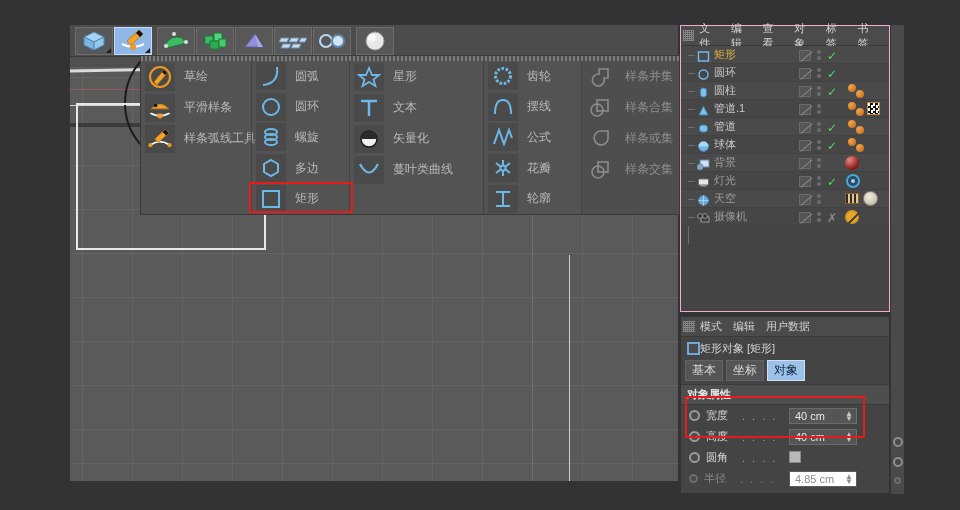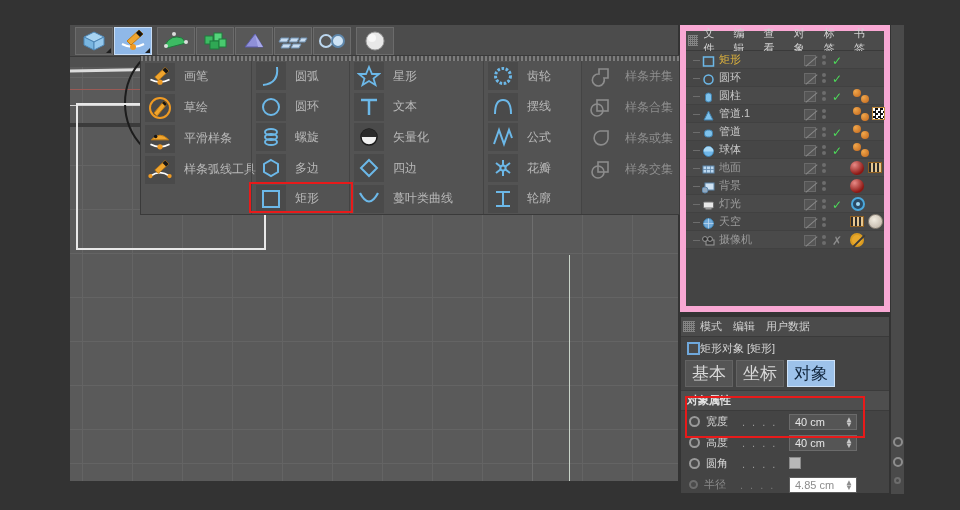--- a/index.html
+++ b/index.html
@@ -92,21 +92,21 @@
   .fly-col.dimcol { background: #4e4e4e; }
   .fly-col.dimcol .fly-ico { background: #4e4e4e; }
   #rect-highlight {
     position: absolute; left: 249px; top: 182px; width: 104px; height: 31px;
     border: 2px solid #e81a1a; pointer-events: none;
   }
 
   
   #objmgr {
     position: absolute; left: 680px; top: 25px; width: 210px; height: 287px;
-    background: #444444; border: 6px solid #f9a8d4;
+    background: #444444; border: 1px solid #f9a8d4;
   }
   .panel-head {
     height: 20px; background: #4b4b4b; border-bottom: 1px solid #3a3a3a;
     display: flex; align-items: center; padding-left: 2px;
   }
   .dots-grip {
     width: 12px; height: 11px; margin-right: 5px;
     background-image: repeating-linear-gradient(0deg,#8d8d8d 0 1px,transparent 1px 2px),
                       repeating-linear-gradient(90deg,#8d8d8d 0 1px,transparent 1px 2px);
     opacity: .85;
@@ -183,21 +183,21 @@
   
   #attrs {
     position: absolute; left: 680px; top: 316px; width: 210px; height: 178px;
     background: #444444; border: 1px solid #333;
   }
   .attr-obj-line { height: 22px; display: flex; align-items: center; padding-left: 6px; }
   .attr-obj-ico { width: 13px; height: 13px; border: 2px solid #6fa8dc; background: #4a4a4a; }
   .attr-obj-txt { color: #d6d6d6; font-size: 11px; }
   .attr-tabs { display: flex; padding: 1px 4px 3px 4px; gap: 3px; }
   .attr-tab {
-    padding: 1px 6px; font-size: 17px; color: #d8d8d8;
+    padding: 1px 6px; font-size: 12px; color: #d8d8d8;
     background: #555; border: 1px solid #636363; font-family: Liberation Mono, monospace;
   }
   .attr-tab.active { background: #9dc2ea; color: #10243a; border-color: #cde2f8; }
   .attr-sect {
     background: #4e4e4e; border-top: 1px solid #3b3b3b; border-bottom: 1px solid #3b3b3b;
     color: #e2e2e2; font-size: 11px; padding: 2px 6px; font-weight: bold;
   }
   .attr-row { position: relative; height: 21px; display: flex; align-items: center; padding-left: 8px; }
   .radio {
     width: 11px; height: 11px; border-radius: 50%; border: 2px solid #9a9a9a;
@@ -362,31 +362,20 @@
     </div>
   </div>
 
   <div id="flyout">
     <div class="gripper"></div>
     <div class="fly-cols">
 
       <div class="fly-col" style="width:110px;">
         <div class="fly-item">
           <span class="fly-ico">
-            <svg width="26" height="24" viewBox="0 0 30 26">
-              <path d="M4 16 Q15 22 26 16" fill="none" stroke="#fff" stroke-width="2"></path>
-              <circle cx="15" cy="19" r="3" fill="#ef9a23"></circle>
-              <path d="M9 13 L21 2 L25 6 L13 17 Z" fill="#f0a52e" stroke="#c17a10"></path>
-              <path d="M21 2 L25 6 L22 9 L18 5 Z" fill="#151515"></path>
-            </svg>
-          </span>
-          <span class="fly-lbl">画笔</span>
-        </div>
-        <div class="fly-item">
-          <span class="fly-ico">
             <svg width="26" height="24" viewBox="0 0 26 24">
               <circle cx="13" cy="12" r="10" fill="none" stroke="#ef9a23" stroke-width="2"></circle>
               <path d="M7 17 L17 5 L20 8 L10 20 Z" fill="#f0a52e" stroke="#c17a10"></path>
               <path d="M17 5 L20 8 L18 10 L15 7 Z" fill="#151515"></path>
             </svg>
           </span>
           <span class="fly-lbl">草绘</span>
         </div>
         <div class="fly-item">
           <span class="fly-ico">
@@ -476,28 +465,20 @@
           <span class="fly-lbl">文本</span>
         </div>
         <div class="fly-item">
           <span class="fly-ico">
             <svg width="24" height="22" viewBox="0 0 24 22">
               <circle cx="12" cy="11" r="8" fill="#f0f0f0" stroke="#1a1a1a" stroke-width="1.5"></circle>
               <path d="M4 11 A8 8 0 0 1 20 11 Z" fill="#2b2b2b"></path>
             </svg>
           </span>
           <span class="fly-lbl">矢量化</span>
-        </div>
-        <div class="fly-item">
-          <span class="fly-ico">
-            <svg width="24" height="22" viewBox="0 0 24 22">
-                <path d="M12 3 L20 11 L12 19 L4 11 Z" fill="none" stroke="#6cb8e8" stroke-width="2"></path>
-              </svg>
-          </span>
-          <span class="fly-lbl">四边</span>
         </div>
         <div class="fly-item">
           <span class="fly-ico">
             <svg width="24" height="22" viewBox="0 0 24 22">
                 <path d="M3 5 Q12 22 21 5" fill="none" stroke="#6cb8e8" stroke-width="2.2"></path>
               </svg>
           </span>
           <span class="fly-lbl">蔓叶类曲线</span>
         </div>
       </div>
@@ -702,37 +683,20 @@
         <span class="noedit"></span>
         <span class="twodots">
             <i></i>
             <i></i>
           </span>
         <span class="chk">✓</span>
         <span class="tagdot" style="left:167px; top:2px;"></span>
         <span class="tagdot" style="left:175px; top:8px;"></span>
       </div>
 
-      <div class="obj-row">
-        <span class="tree-tick"></span>
-        <span class="obj-ico">
-          <svg width="13" height="13" viewBox="0 0 13 13">
-              <rect x="1" y="3" width="11" height="7" fill="#bcd8f0" stroke="#5f87ab"></rect>
-              <path d="M1 6.5 H12 M4.5 3 V10 M8.5 3 V10" stroke="#5f87ab" stroke-width=".8"></path>
-            </svg>
-        </span>
-        <span class="obj-name dim">地面</span>
-        <span class="noedit"></span>
-        <span class="twodots">
-            <i></i>
-            <i></i>
-          </span>
-        <span class="tag-mat" style="left:164px; top:2px;"></span>
-        <span class="tag-film" style="left:182px; top:3px;"></span>
-      </div>
 
       <div class="obj-row">
         <span class="tree-tick"></span>
         <span class="obj-ico">
           <svg width="13" height="13" viewBox="0 0 13 13">
               <rect x="3" y="2" width="9" height="7" fill="#cfe2f2" stroke="#5f87ab"></rect>
               <circle cx="3" cy="9" r="3" fill="#8fa8c0" stroke="#5f87ab"></circle>
             </svg>
         </span>
         <span class="obj-name dim">背景</span>

